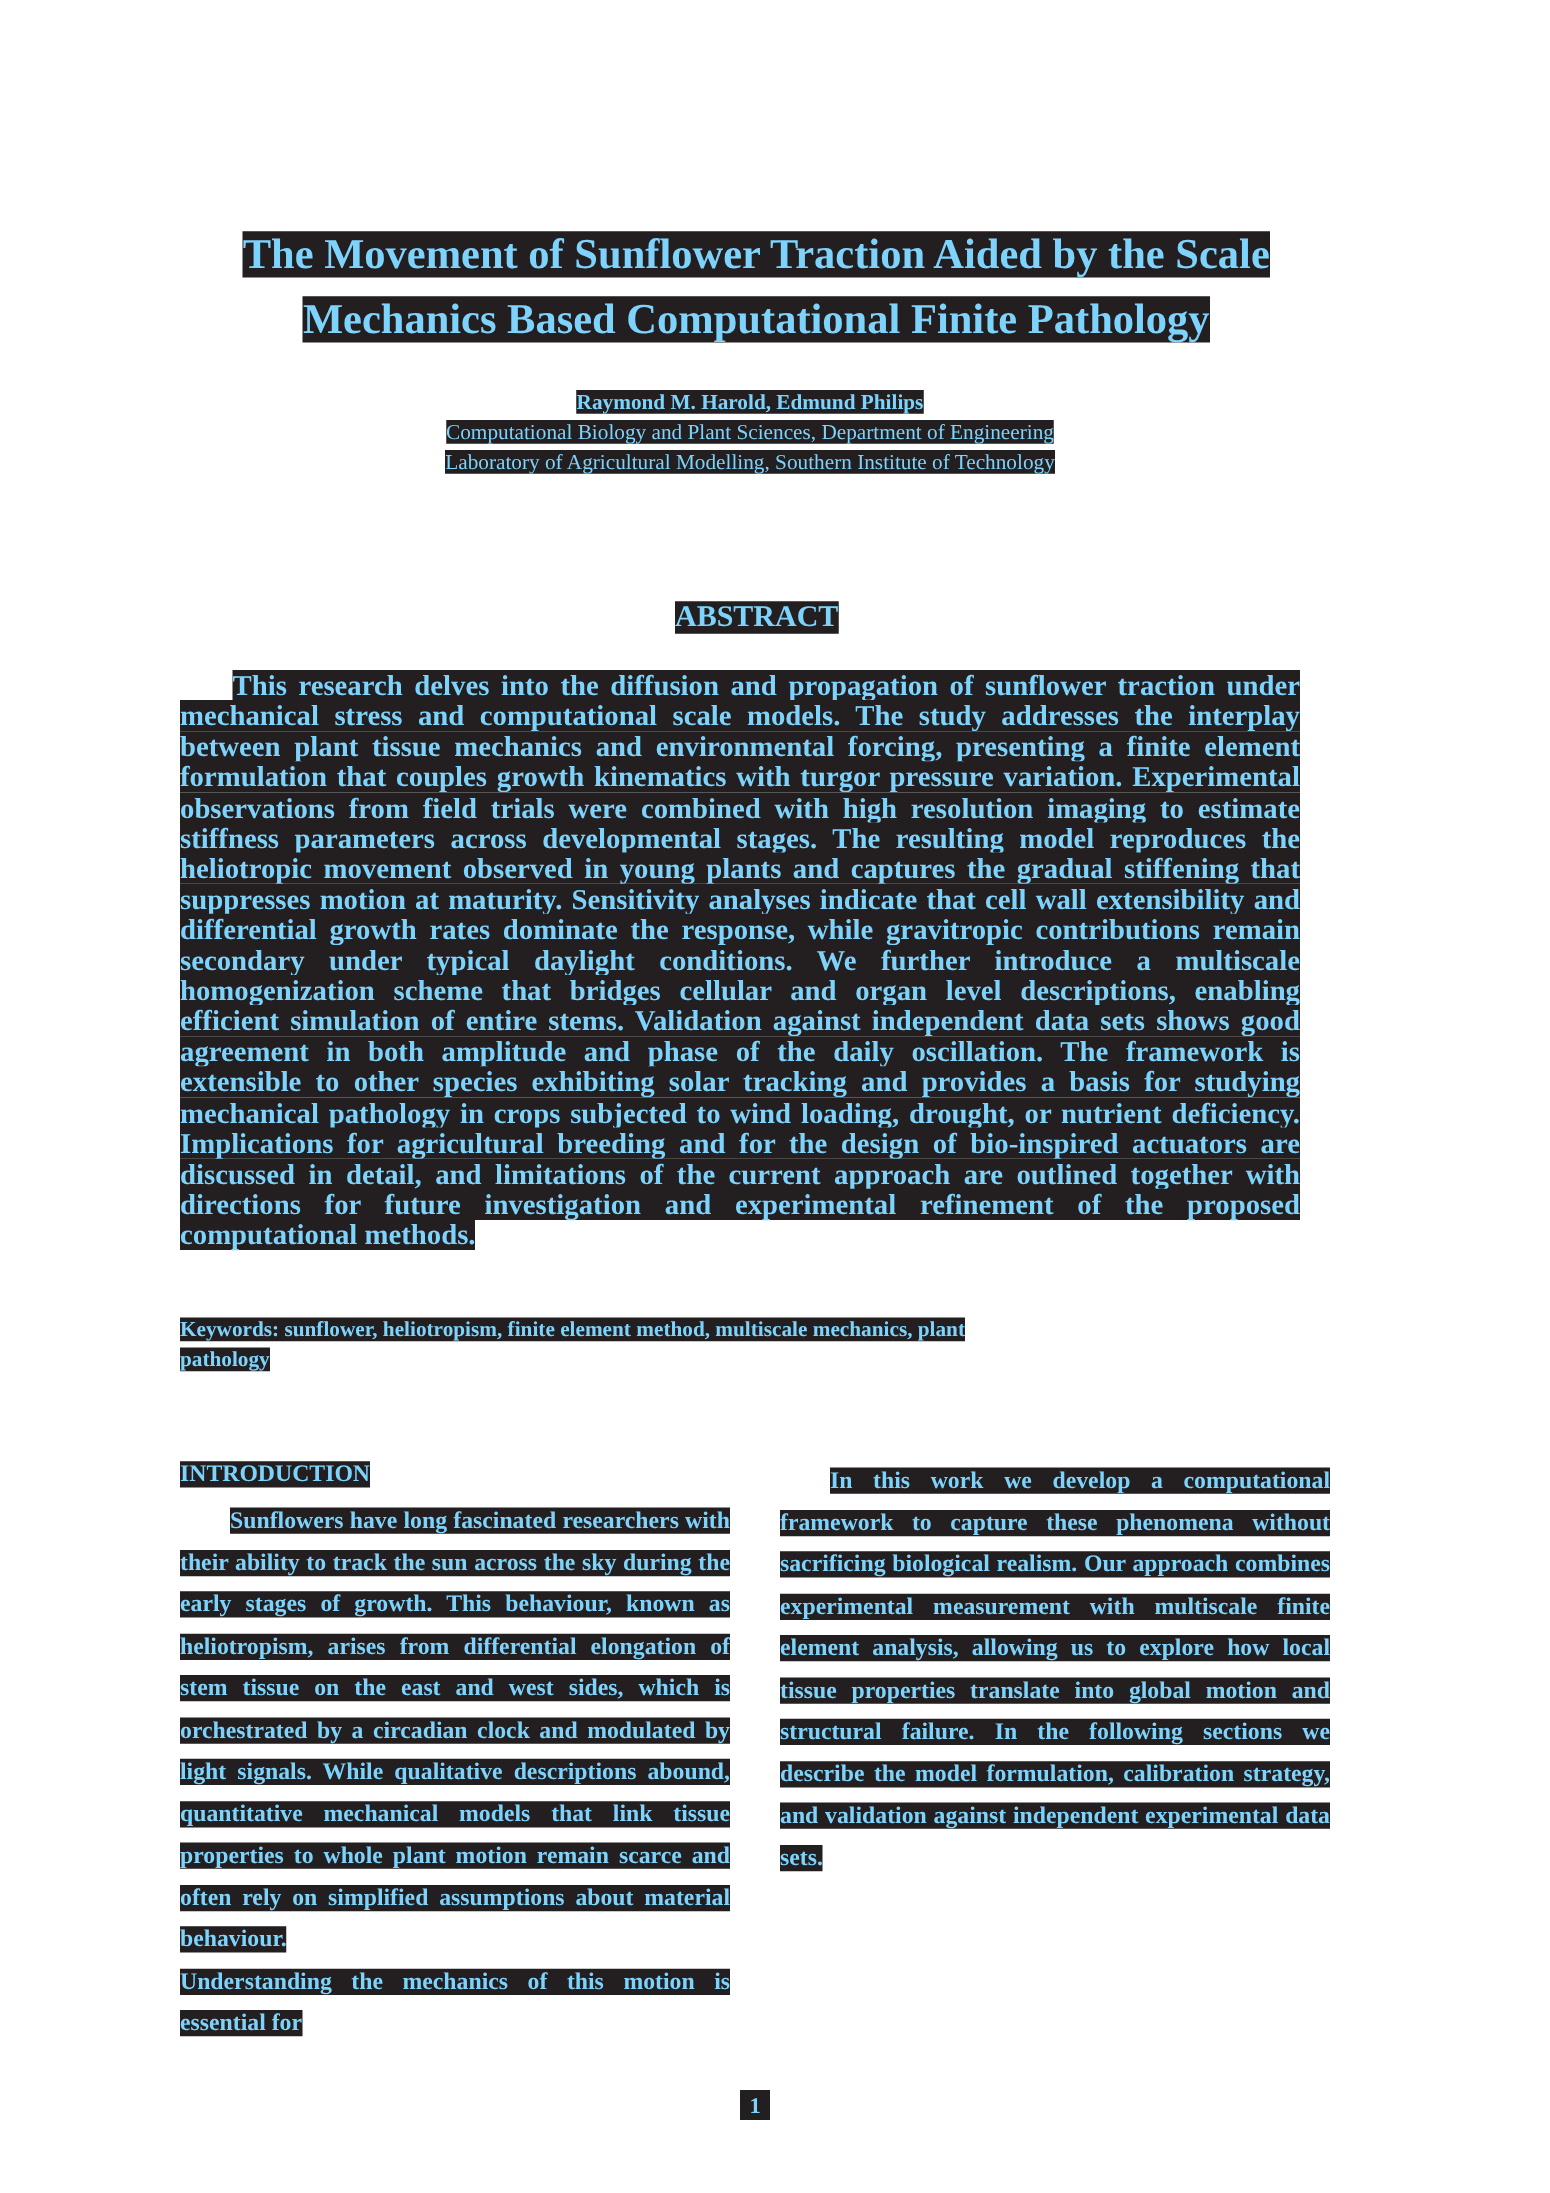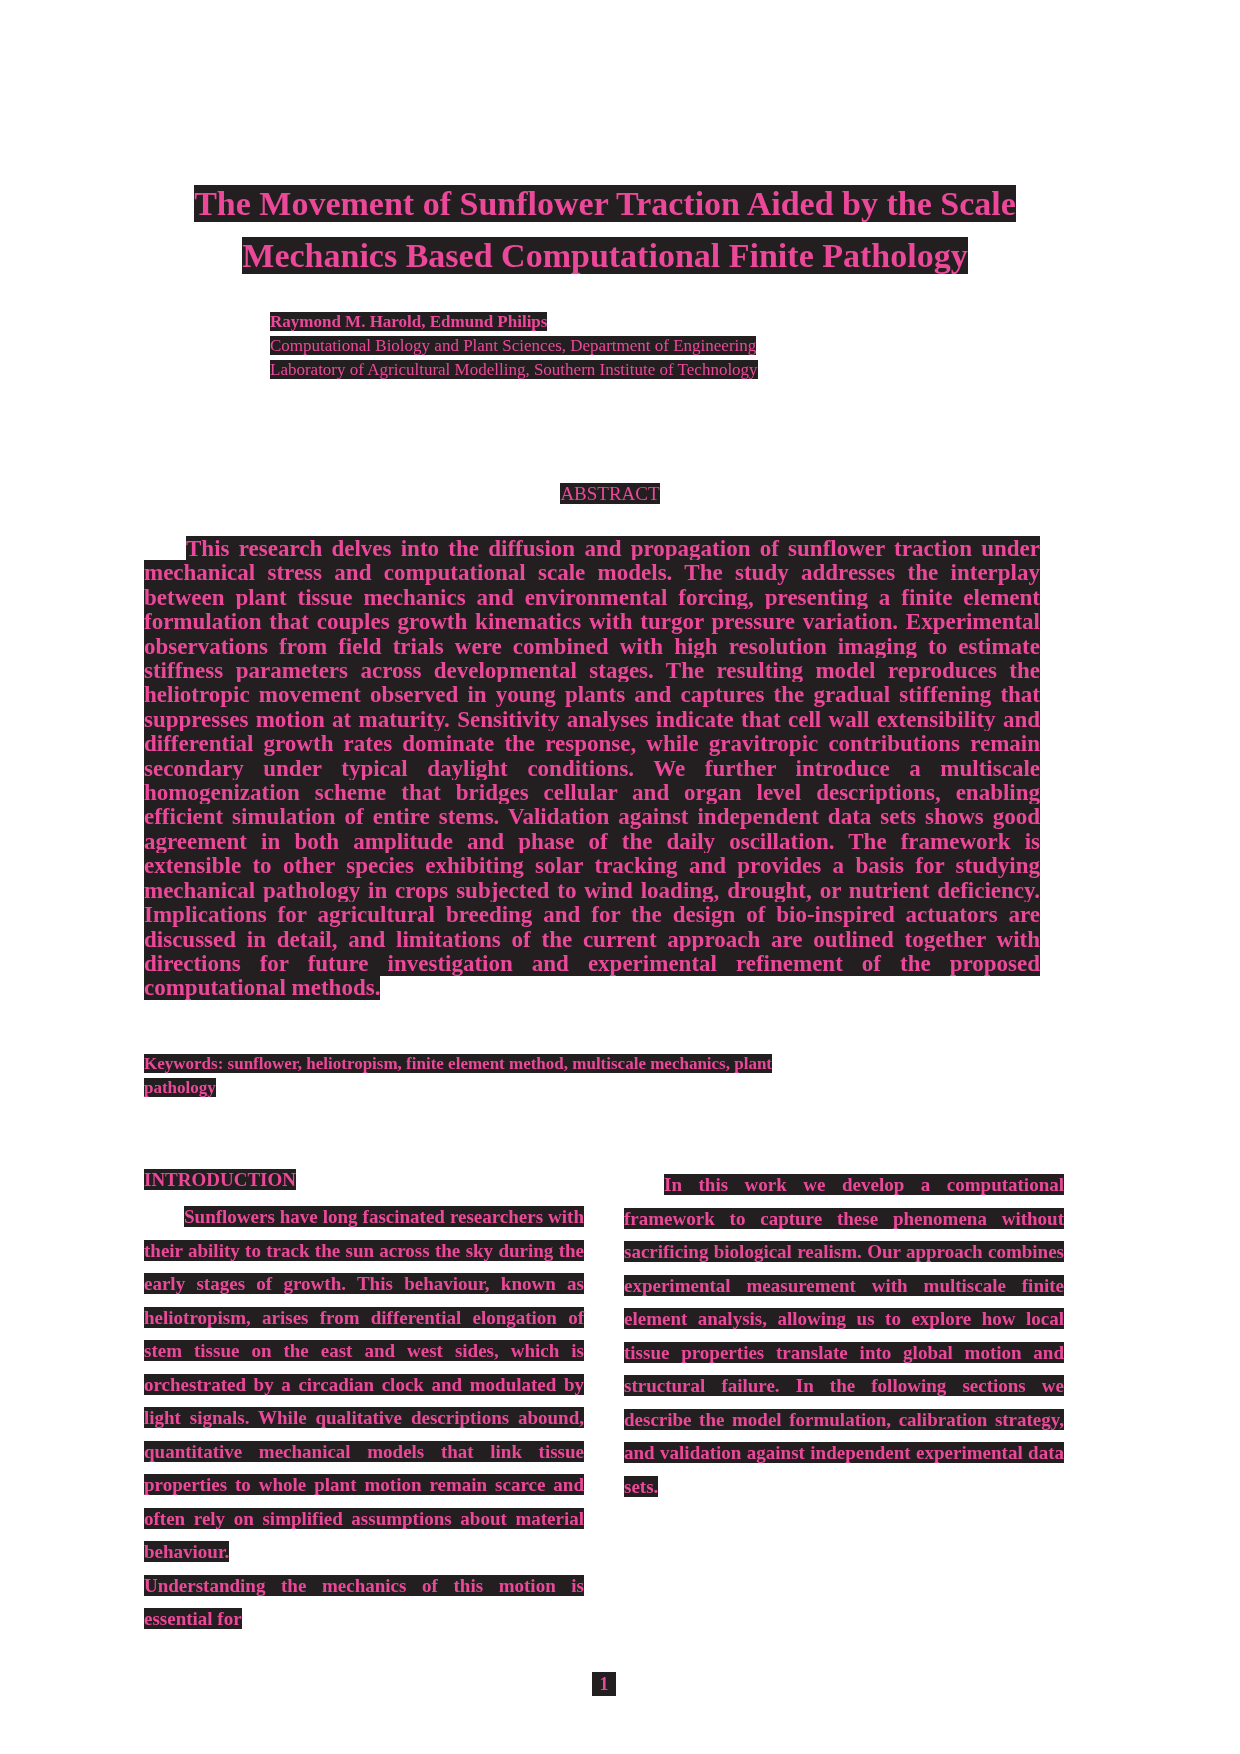--- a/index.html
+++ b/index.html
@@ -1,21 +1,21 @@
 <!DOCTYPE html>
 <html><head>
 <meta charset="utf-8">
 <style>
   html, body { margin: 0; padding: 0; background: #ffffff; }
   body { width: 1240px; height: 1754px; position: relative; overflow: hidden; font-family: "Liberation Serif", serif; color: #231f20; }
-  .redact { background: #231f20; color: #ec4899; -webkit-box-decoration-break: clone; box-decoration-break: clone; }
+  .redact { background: #231f20; color: #7dd3fc; -webkit-box-decoration-break: clone; box-decoration-break: clone; }
   .title { position: absolute; left: 140px; top: 178px; width: 930px; text-align: center; font-weight: bold; font-size: 34px; line-height: 52px; }
-  .authors { position: absolute; left: 270px; top: 310px; width: 660px; font-size: 17px; line-height: 24px; }
+  .authors { position: absolute; left: 270px; top: 310px; width: 660px; text-align: center; font-size: 17px; line-height: 24px; }
   .authors .name { font-weight: bold; }
-  .abs-head { position: absolute; left: 540px; top: 481px; width: 140px; text-align: center; font-weight: normal; font-size: 19px; line-height: 26px; }
+  .abs-head { position: absolute; left: 540px; top: 481px; width: 140px; text-align: left; font-weight: bold; font-size: 24px; line-height: 26px; }
   .abstract { position: absolute; left: 144px; top: 537px; width: 896px; font-size: 23px; line-height: 24.4px; text-align: justify; font-weight: bold; }
   .abstract p { margin: 0; text-indent: 42px; }
   .keywords { position: absolute; left: 144px; top: 1052px; width: 700px; font-size: 17px; line-height: 24px; font-weight: bold; }
   .col { position: absolute; top: 1168px; width: 440px; font-size: 19px; line-height: 33.5px; text-align: justify; font-weight: bold; }
   .col.left { left: 144px; }
   .col.right { left: 624px; }
   .col h2 { margin: 0 0 8px 0; font-size: 19px; line-height: 24px; }
   .col p { margin: 0; }
   .col p.indent { text-indent: 40px; }
   .pagenum { position: absolute; left: 592px; top: 1672px; width: 24px; height: 24px; font-size: 18px; line-height: 24px; text-align: center; font-weight: bold; }

